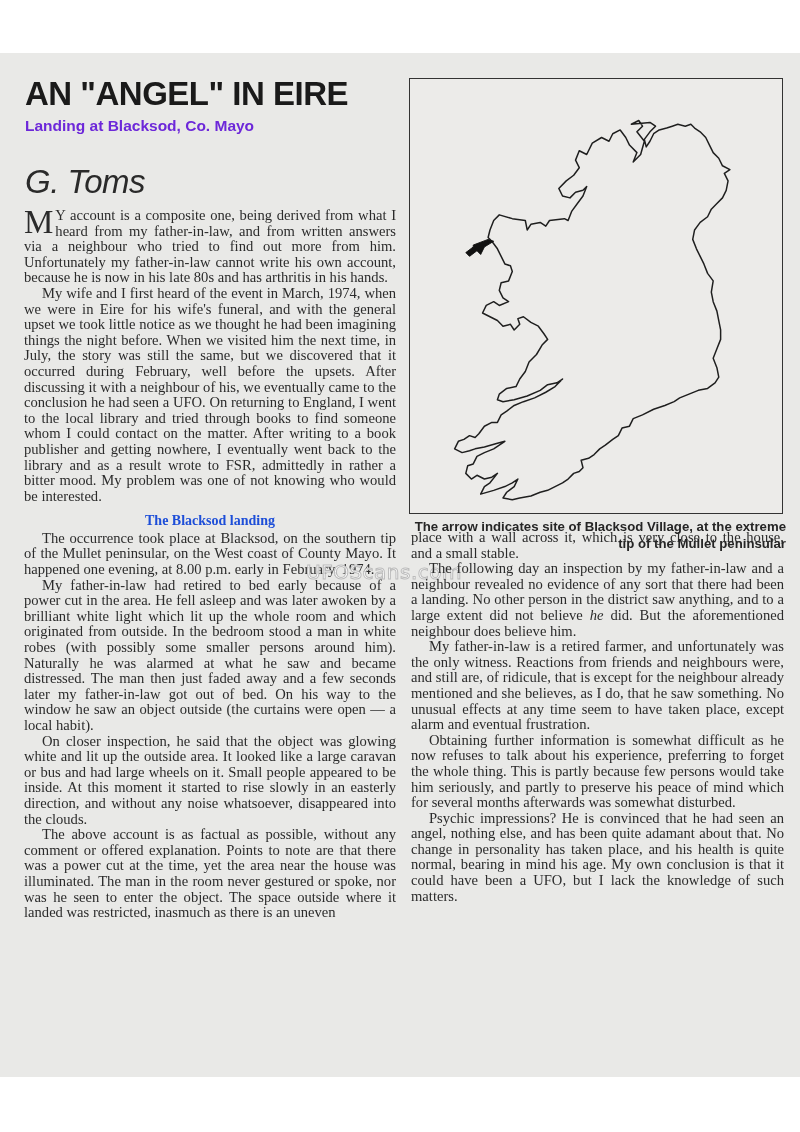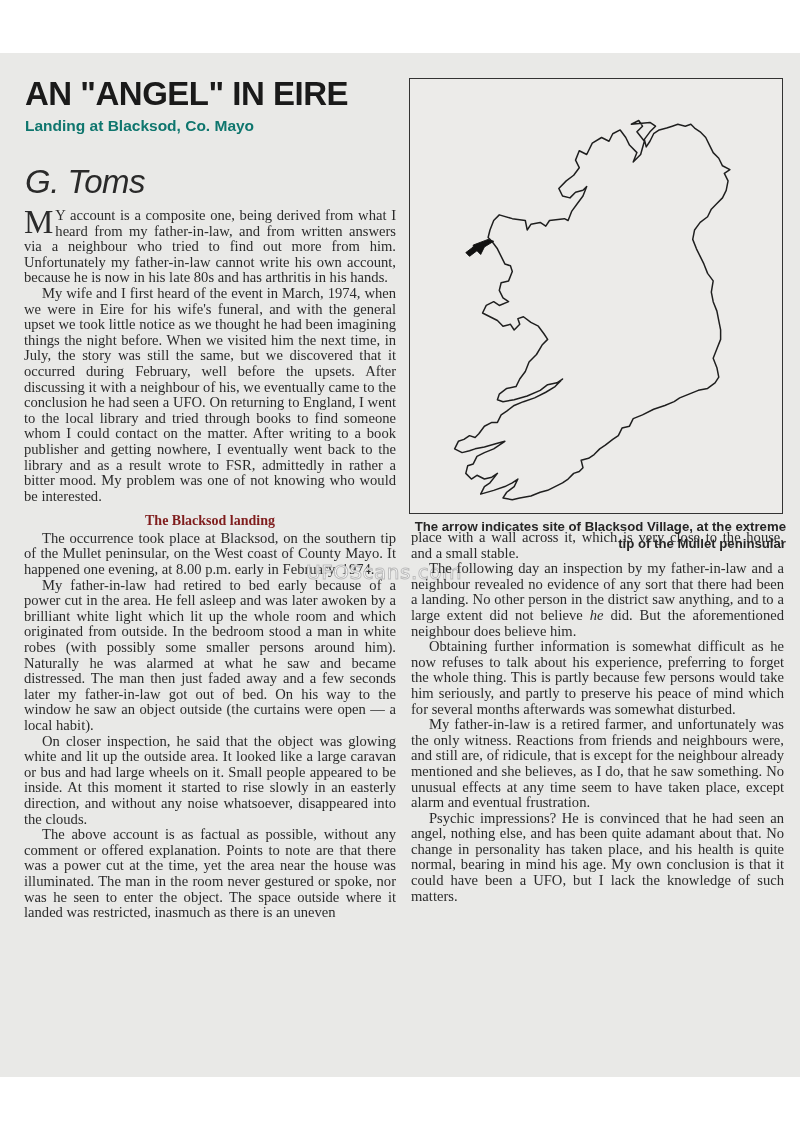--- a/index.html
+++ b/index.html
@@ -9,36 +9,36 @@
     background: #e9e9e7;
   }
   .title {
     position: absolute; left: 25px; top: 22px; margin: 0;
     font-family: "Liberation Sans", sans-serif; font-weight: bold;
     font-size: 33px; letter-spacing: -0.5px; color: #1a1a1a; white-space: nowrap;
   }
   .subtitle {
     position: absolute; left: 25px; top: 64px;
     font-family: "Liberation Sans", sans-serif; font-weight: bold;
-    font-size: 15.5px; color: #0f766e; white-space: nowrap;
+    font-size: 15.5px; color: #6d28d9; white-space: nowrap;
   }
   .author {
     position: absolute; left: 25px; top: 110px;
     font-family: "Liberation Sans", sans-serif; font-style: italic; font-weight: normal;
     font-size: 33px; color: #2a2a2a; letter-spacing: -0.5px; white-space: nowrap;
   }
   .col {
     position: absolute; font-family: "Liberation Serif", serif;
     font-size: 14.6px; line-height: 15.6px; color: #2b2b2b; text-align: justify;
   }
   .col p { margin: 0; text-indent: 18px; hyphens: manual; }
   .col p.noindent { text-indent: 0; }
   .col h3 {
     margin: 9px 0 2px 0; font-size: 14px; font-weight: bold; text-align: center;
-    font-family: "Liberation Serif", serif; color: #7f1d1d;
+    font-family: "Liberation Serif", serif; color: #1d4ed8;
   }
   .left { left: 24px; top: 155px; width: 372px; }
   .right { left: 411px; top: 477px; width: 373px; }
   .dropcap {
     float: left; font-size: 33px; line-height: 27px; margin: 1px 2px 0 0;
     font-family: "Liberation Serif", serif;
   }
   .map-frame {
     position: absolute; left: 409px; top: 25px; width: 374px; height: 436px;
     border: 1.5px solid #333; box-sizing: border-box; background: #ecebe9;
@@ -83,18 +83,18 @@
       <path fill="#111" stroke="#111" stroke-width="1" d="M68,176 L84,170 L90,172 L80,178 L76,186 L72,182 L64,188 L60,184 L68,178 Z"></path>
     </svg>
   </div>
   <div class="caption">The arrow indicates site of Blacksod Village, at the extreme tip of the Mullet peninsular</div>
 
   <div class="watermark">UFOScans.com</div>
 
   <div class="col right">
     <p class="noindent">place with a wall across it, which is very close to the house, and a small stable.</p>
     <p><span>The following day an inspection by my father-in-law and a neighbour revealed no evidence of any sort that there had been a landing. No other person in the district saw anything, and to a large extent did not believe</span> <em>he</em> <span>did. But the aforementioned neighbour does believe him.</span></p>
+    <p>My father-in-law is a retired farmer, and unfortunately was the only witness. Reactions from friends and neighbours were, and still are, of ridicule, that is except for the neighbour already mentioned and she believes, as I do, that he saw something. No unusual effects at any time seem to have taken place, except alarm and eventual frustration.</p>
     <p>Obtaining further information is somewhat difficult as he now refuses to talk about his experience, preferring to forget the whole thing. This is partly because few persons would take him seriously, and partly to preserve his peace of mind which for several months afterwards was somewhat disturbed.</p>
-    <p>My father-in-law is a retired farmer, and unfortunately was the only witness. Reactions from friends and neighbours were, and still are, of ridicule, that is except for the neighbour already mentioned and she believes, as I do, that he saw something. No unusual effects at any time seem to have taken place, except alarm and eventual frustration.</p>
     <p>Psychic impressions? He is convinced that he had seen an angel, nothing else, and has been quite adamant about that. No change in personality has taken place, and his health is quite normal, bearing in mind his age. My own conclusion is that it could have been a UFO, but I lack the knowledge of such matters.</p>
   </div>
 
 </div>
 
 </body></html>

